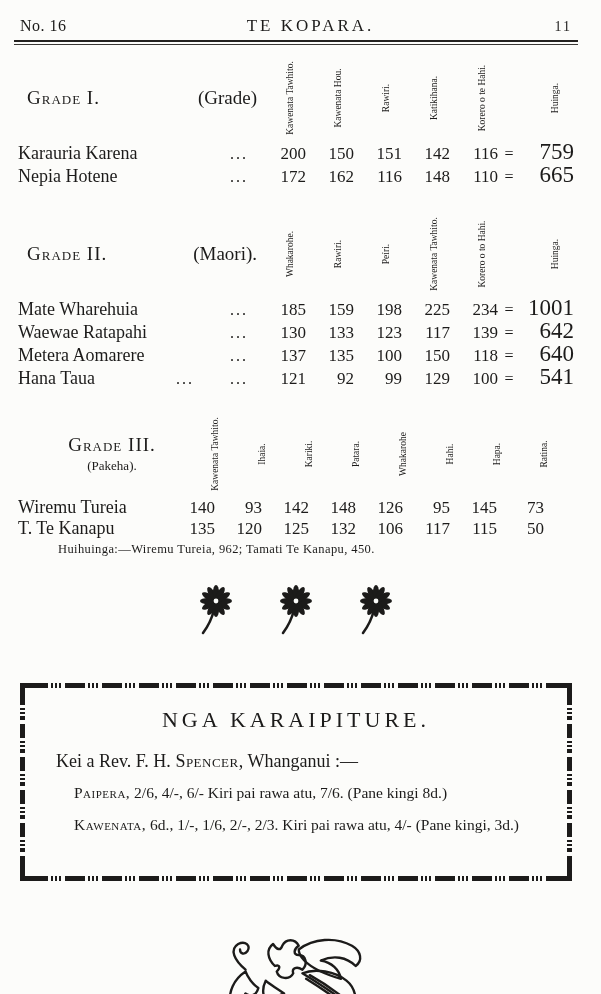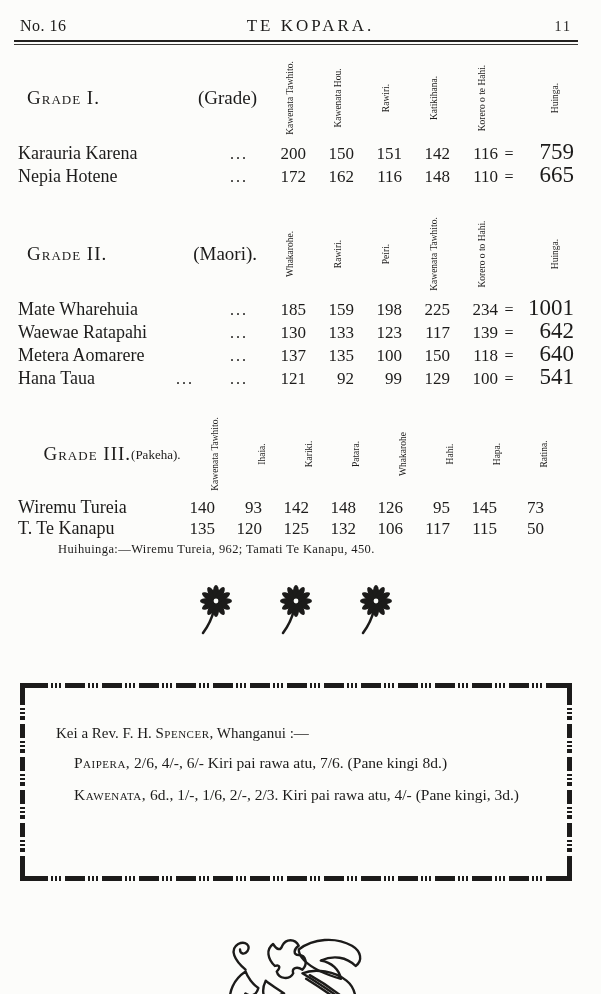--- a/index.html
+++ b/index.html
@@ -25,21 +25,21 @@
   .g2{margin-top:24px;}
   .g3{margin-top:22px;}
   .thead{display:flex;align-items:stretch;height:86px;justify-content:center;}
   .trow{display:flex;align-items:baseline;line-height:21px;}
   .namecol{width:240px;display:flex;justify-content:space-between;align-items:flex-start;
     padding-right:10px;box-sizing:border-box;}
   .g3 .namecol{width:150px;}
   .gradehead{display:flex;align-items:center;font-size:19px;}
   .gradehead .sc{font-variant:small-caps;letter-spacing:1px;}
   .gradehead .sub{margin-left:6px;}
-  .gradehead3{justify-content:center;align-items:center;text-align:center;}
+  .gradehead3{flex-direction:column;justify-content:center;align-items:center;text-align:center;}
   .gradehead3 .sub{margin-left:0;font-size:13px;margin-top:2px;}
   .hcell{width:48px;position:relative;}
   .g3 .hcell{width:47px;}
   .hcell .rot{
     position:absolute;left:50%;top:50%;
     transform:translate(-50%,-50%) rotate(-90deg);
     width:80px;font-size:9.5px;line-height:1.2;text-align:center;
   }
   .eqcol{width:22px;}
   .totcol{width:54px;}
@@ -71,21 +71,21 @@
       #1c1b1a 21px 23px, transparent 23px 25px,
       #1c1b1a 25px 29px, transparent 29px 33px);}
   .edge.top{top:0;} .edge.bottom{bottom:0;} .edge.left{left:0;} .edge.right{right:0;}
   .corner{position:absolute;width:14px;height:14px;}
   .corner.tl{left:0;top:0;border-left:5px solid #1c1b1a;border-top:5px solid #1c1b1a;}
   .corner.tr{right:0;top:0;border-right:5px solid #1c1b1a;border-top:5px solid #1c1b1a;}
   .corner.bl{left:0;bottom:0;border-left:5px solid #1c1b1a;border-bottom:5px solid #1c1b1a;}
   .corner.br{right:0;bottom:0;border-right:5px solid #1c1b1a;border-bottom:5px solid #1c1b1a;}
   .notice-inner{padding:24px 26px 0 26px;}
   .notice-title{margin:0;text-align:center;font-size:22px;font-weight:normal;letter-spacing:4px;}
-  .contact{margin:18px 0 0 10px;font-size:15px;}
+  .contact{margin:18px 0 0 10px;font-size:18px;}
   .sc{font-variant:small-caps;letter-spacing:.5px;}
   .item{margin:10px 0 0 0;font-size:15.5px;text-indent:28px;line-height:1.45;}
 
   
   .tailpiece{margin-top:48px;display:flex;justify-content:center;}
 </style>
 </head>
 <body>
 
 <div class="page">
@@ -351,20 +351,21 @@
   <div class="notice">
     <div class="edge h top"></div>
     <div class="edge h bottom"></div>
     <div class="edge v left"></div>
     <div class="edge v right"></div>
     <div class="corner tl"></div>
     <div class="corner tr"></div>
     <div class="corner bl"></div>
     <div class="corner br"></div>
     <div class="notice-inner">
+      <h2 class="notice-title">NGA  KARAIPITURE.</h2>
       <p class="contact"><span>Kei a Rev. F. H. </span><span class="sc">Spencer</span><span>, Whanganui :—</span></p>
       <p class="item"><span class="sc">Paipera,</span> <span>2/6, 4/-, 6/-  Kiri pai rawa atu, 7/6.  (Pane kingi 8d.)</span></p>
       <p class="item"><span class="sc">Kawenata,</span> <span>6d., 1/-, 1/6, 2/-, 2/3.  Kiri pai rawa atu, 4/- (Pane kingi, 3d.)</span></p>
     </div>
   </div>
 
   <div class="tailpiece">
     <svg width="156" height="96" viewBox="0 0 170 104" fill="none" stroke="#1c1b1a" stroke-width="2.6" stroke-linecap="round" stroke-linejoin="round">
 
       <path d="M30 44 C18 34 12 22 22 16 C30 12 36 18 32 24 C29 28 24 27 24 22"></path>

